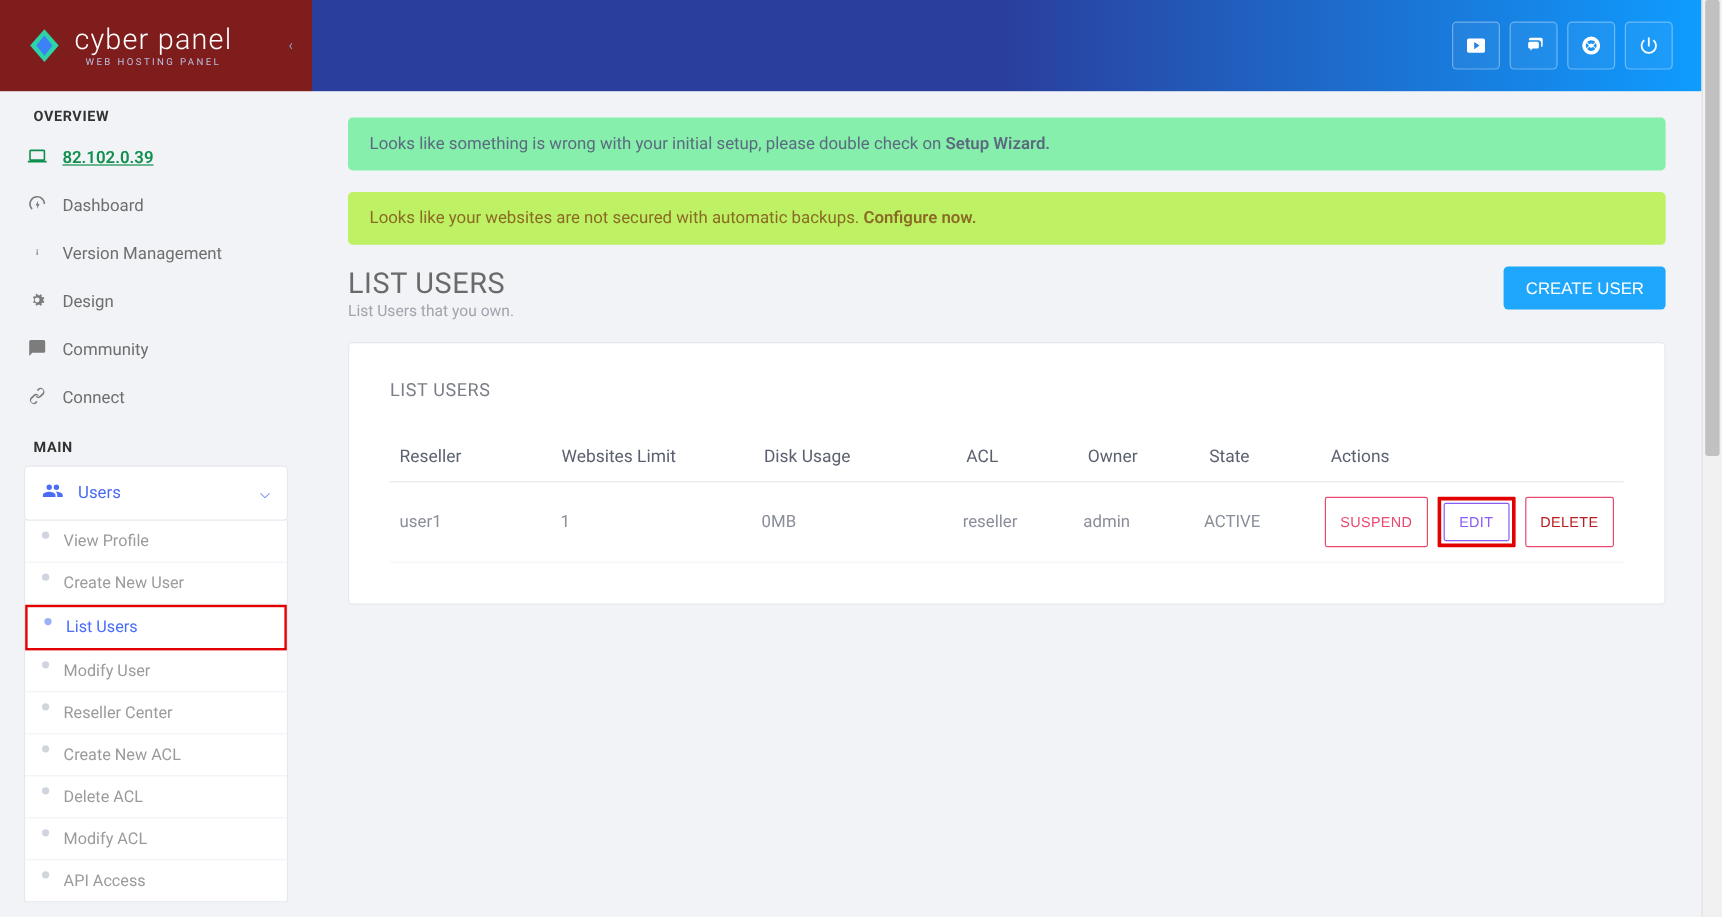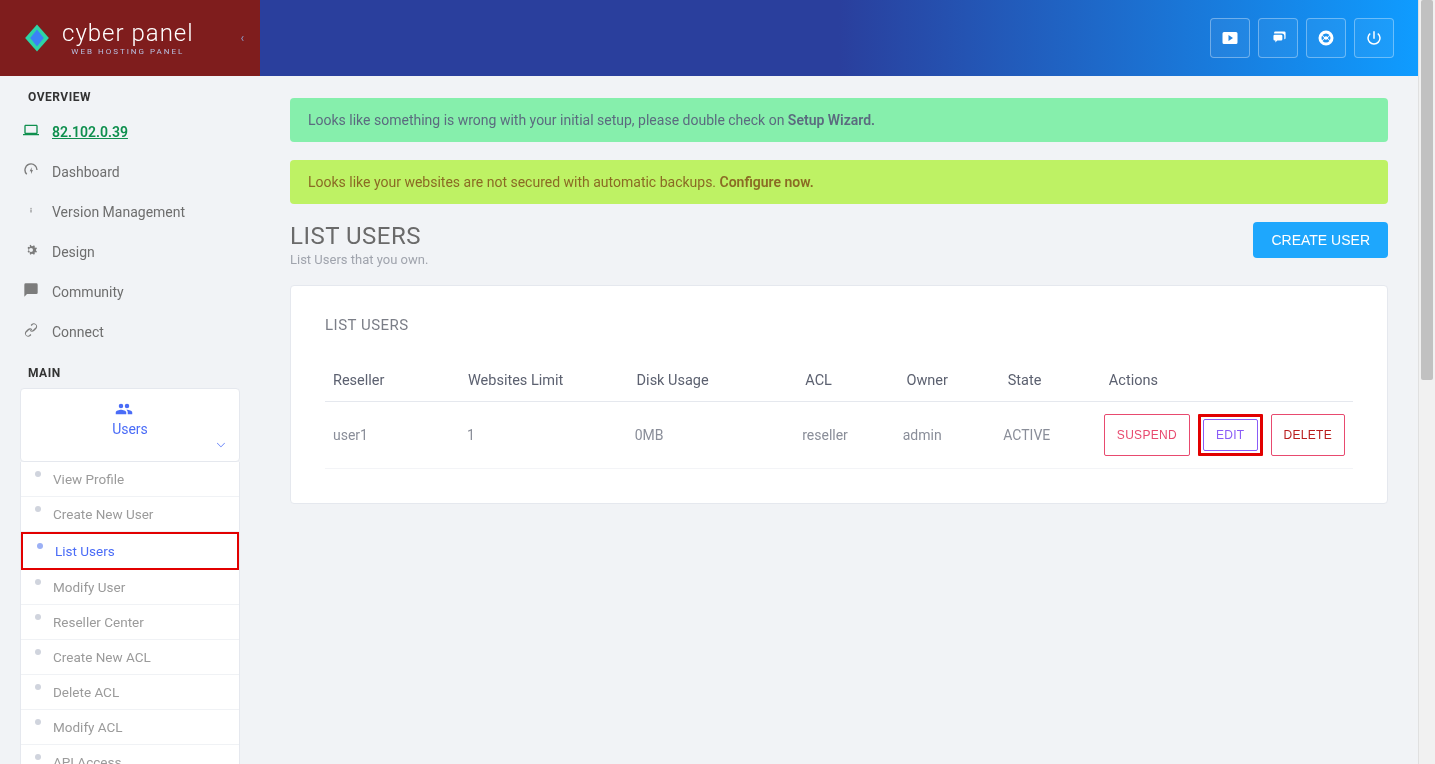--- a/index.html
+++ b/index.html
@@ -16,21 +16,21 @@
 .brand-name { font-size: 24px; font-weight: 300; letter-spacing: 1px; line-height: 1; }
 .brand-sub { font-size: 8px; letter-spacing: 2px; color: #b8c0e0; margin-top: 2px; text-align: center; }
 .collapse-btn { position: absolute; right: 16px; color: #8d9cc9; font-size: 12px; cursor: pointer; }
 
 .section-title { font-size: 12px; font-weight: 700; color: #333; padding: 14px 28px 8px; letter-spacing: 0.5px; }
 .nav-item { display: flex; align-items: center; padding: 10px 20px; color: #6e6e6e; cursor: pointer; font-size: 14px; }
 .nav-item.active-ip .label { color: #0f8f4e; font-weight: 600; text-decoration: underline; }
 .nav-item .icon { width: 22px; margin-right: 10px; font-size: 15px; text-align: center; color: #7c7c7c; }
 .nav-item.active-ip .icon { color: #0f8f4e; }
 
-.submenu-header { display: flex; align-items: center; padding: 11px 14px; margin: 0 20px; background: #fff; border: 1px solid #e5e8ee; border-radius: 4px; color: #4a6cf7; cursor: pointer; font-size: 14px; flex-direction: column; }
+.submenu-header { display: flex; align-items: center; padding: 11px 14px; margin: 0 20px; background: #fff; border: 1px solid #e5e8ee; border-radius: 4px; color: #4a6cf7; cursor: pointer; font-size: 14px; }
 .submenu-header .icon { width: 22px; margin-right: 8px; color: #4a6cf7; }
 .submenu-header .chevron { margin-left: auto; font-size: 11px; }
 
 .submenu { margin: 0 20px; border: 1px solid #e5e8ee; border-top: none; background: #fff; }
 .submenu-item { display: flex; align-items: flex-start; padding: 9px 14px; color: #9b9b9b; cursor: pointer; font-size: 13.5px; border-bottom: 1px solid #f0f2f5; }
 .submenu-item:last-child { border-bottom: none; }
 .submenu-item .dot { width: 6px; height: 6px; border-radius: 50%; background: #d0d4dd; margin-right: 12px; }
 .submenu-item.active { color: #4a6cf7; }
 .submenu-item.active .dot { background: #9cb0f5; }
 .submenu-item.highlight-box { border: 2px solid #e20000; }

